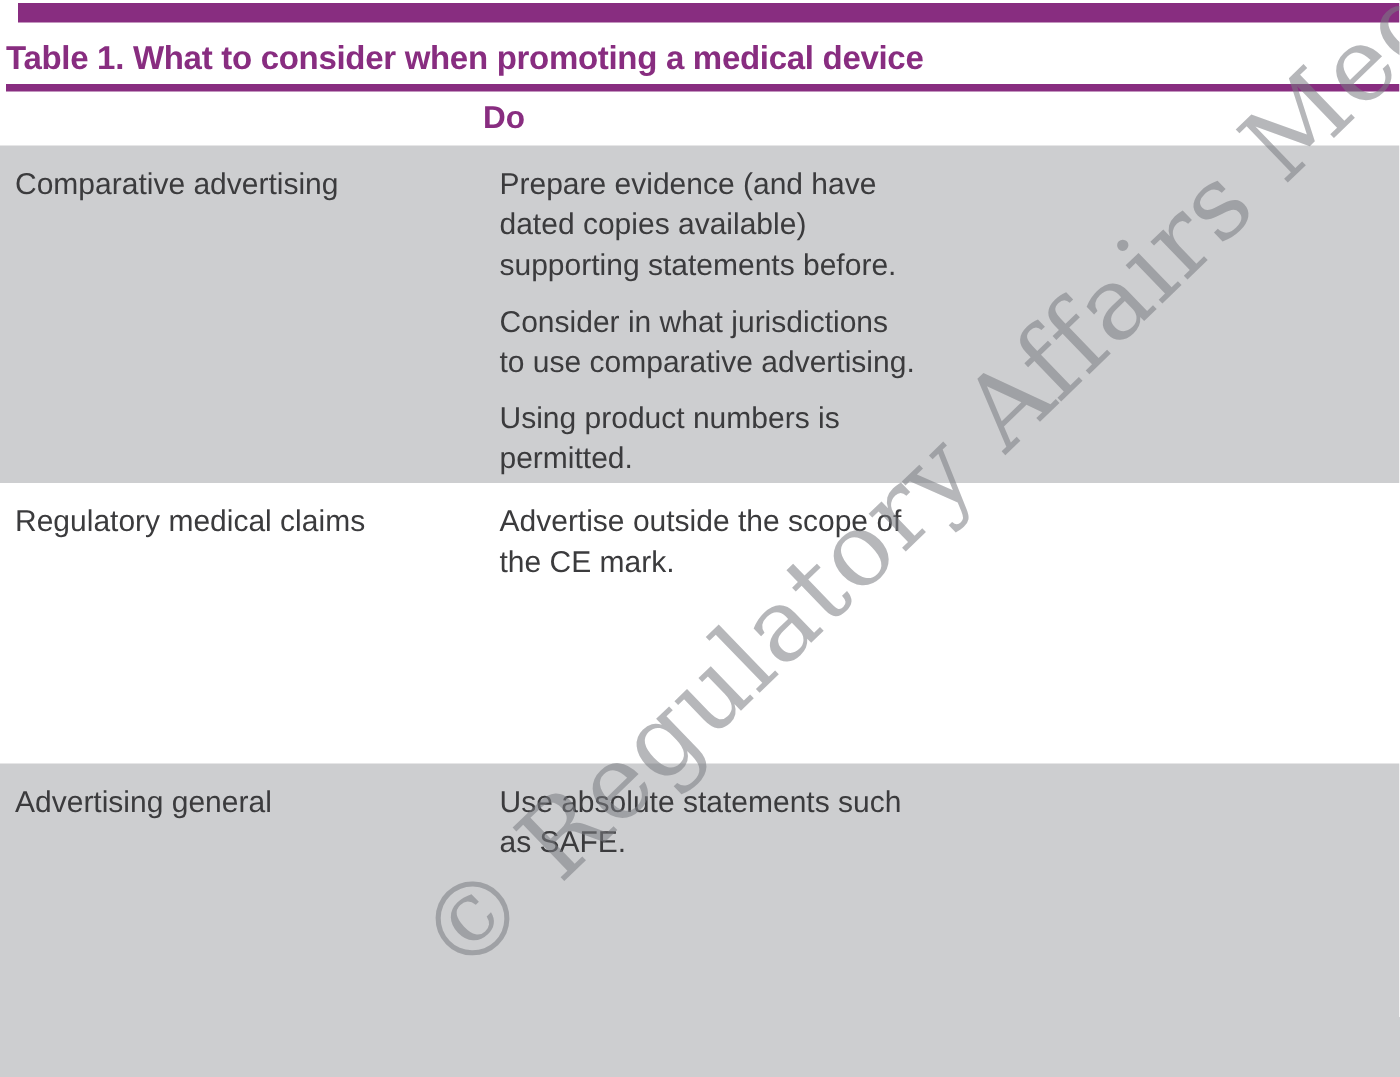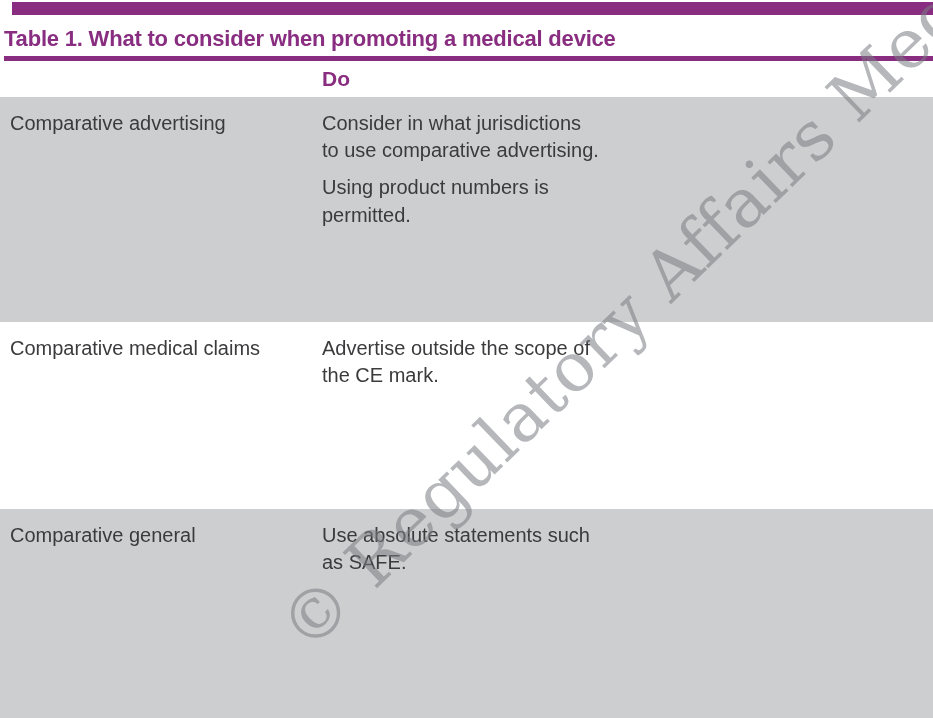--- a/index.html
+++ b/index.html
@@ -30,21 +30,21 @@
   }
   .hdr-row {
     height: 35px; background: #ffffff;
     display: grid; grid-template-columns: 322px 314px 1fr;
   }
   .hdr-cell {
     font-size: 21px; font-weight: bold; color: #882d80;
     padding-top: 5px;
   }
   .row {
-    display: grid; grid-template-columns: 322px 314px 1fr;
+    display: grid; grid-template-columns: 322px 314px 1fr; gap: 11px;
   }
   .row.grey { background: #cdced0; }
   .row.white { background: #ffffff; }
   .row-1 { height: 225px; }
   .row-2 { height: 187px; }
   .row-3 { flex: 1; }
   .cell {
     padding-top: 13px;
     font-size: 20px; line-height: 27.2px; color: #3b3b3d;
     overflow: visible;
@@ -79,37 +79,40 @@
 <div class="tbl">
 
   <div class="hdr-row">
     <div class="hdr-cell"></div>
     <div class="hdr-cell">Do</div>
   </div>
 
   <div class="row grey row-1">
     <div class="cell label-cell">Comparative advertising</div>
     <div class="cell body-cell">
+        <p class="para">Prepare evidence (and have
+dated copies available)
+supporting statements before.</p>
         <p class="para">Consider in what jurisdictions
 to use comparative advertising.</p>
         <p class="para">Using product numbers is
 permitted.</p>
       </div>
   </div>
 
   <div class="row white row-2">
-    <div class="cell label-cell">Comparative medical claims</div>
+    <div class="cell label-cell">Regulatory medical claims</div>
     <div class="cell body-cell">
         <p class="para">Advertise outside the scope of
 the CE mark.</p>
       </div>
   </div>
 
   <div class="row grey row-3">
-    <div class="cell label-cell">Comparative general</div>
+    <div class="cell label-cell">Advertising general</div>
     <div class="cell body-cell">
         <p class="para">Use absolute statements such
 as SAFE.</p>
       </div>
   </div>
 
 </div>
 
 <div class="watermark">© Regulatory Affairs Med</div>
 

